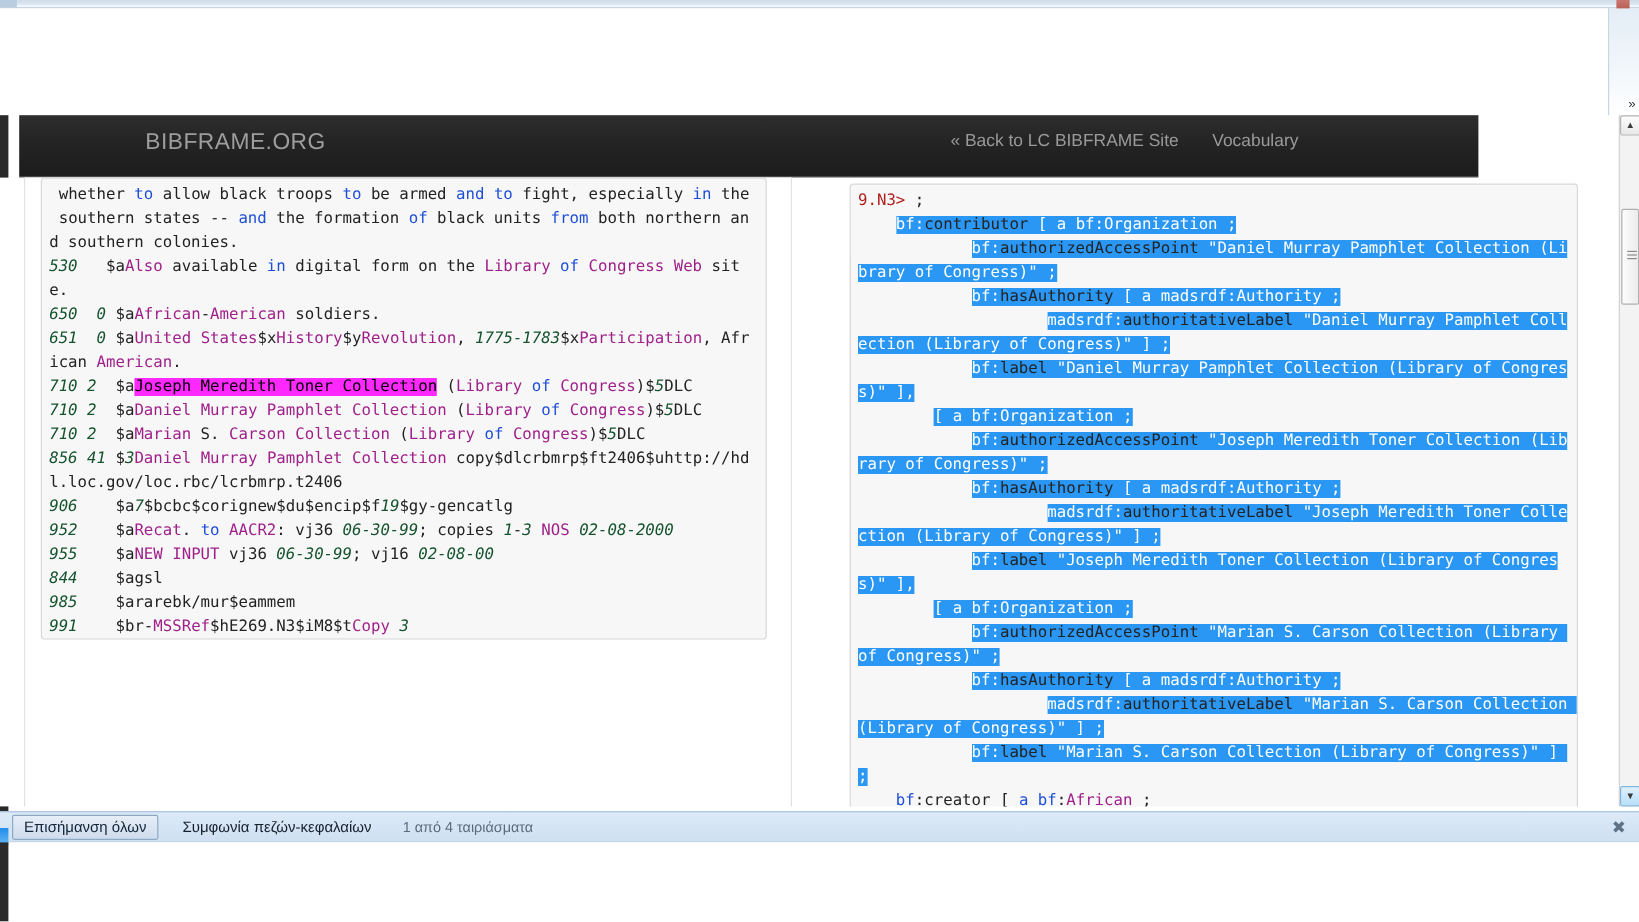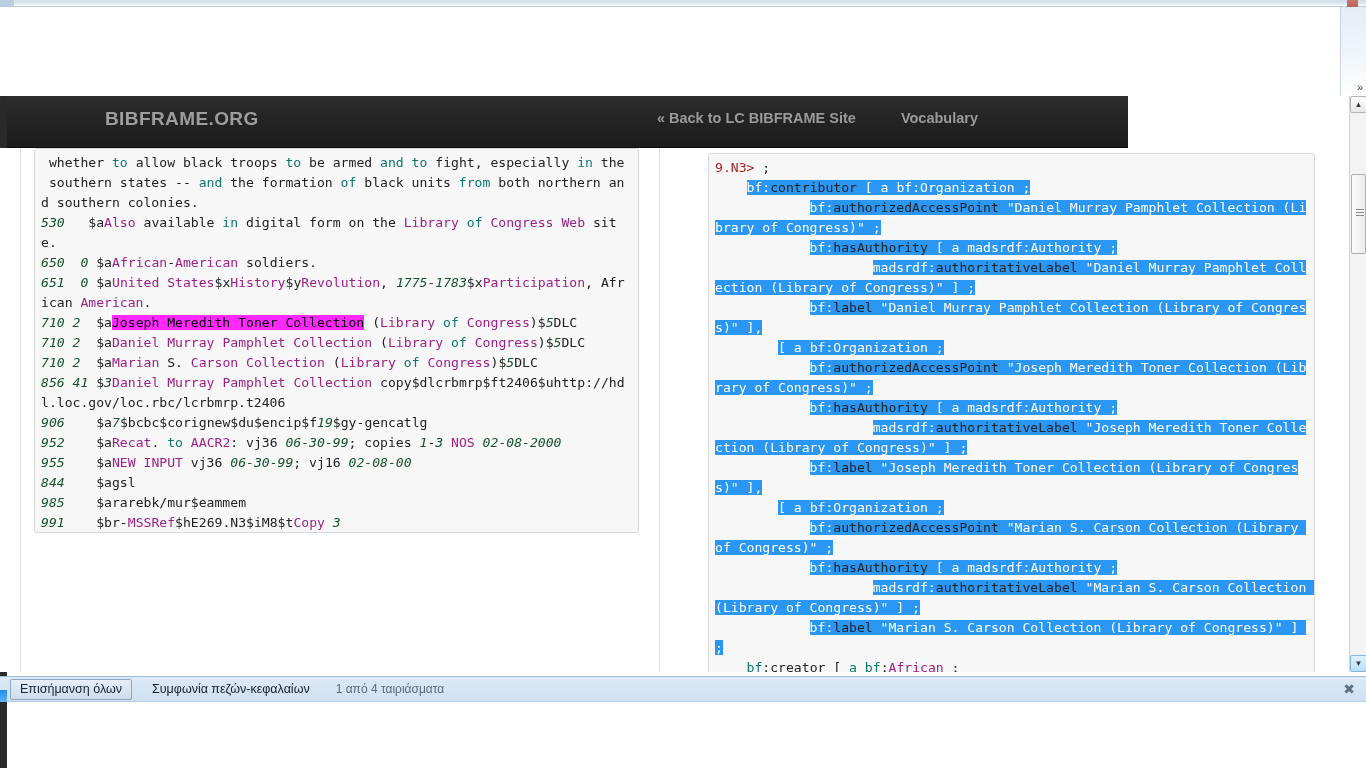--- a/index.html
+++ b/index.html
@@ -37,32 +37,31 @@
     border-left: 1px solid #c6d6e4;
   }
   .overflow-chevrons {
     position: absolute; right: 3px; top: 75px;
     font-size: 11px; color: #333; font-family: "Liberation Sans", sans-serif;
     line-height: 1;
   }
 
   
   .site-header {
-    position: absolute; left: 0; top: 96px; width: 1128px; height: 52px;
+    position: absolute; left: 16px; top: 96px; width: 1216px; height: 52px;
     background: linear-gradient(to bottom, #2e2e2e 0%, #242424 42%, #1c1c1c 100%);
     border-bottom: 1px solid #0d0d0d;
-    font-weight: bold;
   }
   .brand {
     position: absolute; left: 105px; top: 12px;
     font-size: 19px; color: #9d9d9d; letter-spacing: .4px;
   }
   .nav-links {
     position: absolute; right: 150px; top: 14px;
-    display: flex; gap: 45px; align-items: center;
+    display: flex; gap: 28px; align-items: center;
   }
   .nav-links a {
     color: #9a9a9a; font-size: 14.5px; text-decoration: none;
   }
 
   
   .page-body {
     position: absolute; left: 0; top: 148px; width: 1340px; height: 524px;
     background: #ffffff; overflow: hidden;
   }
@@ -101,21 +100,21 @@
     font-size: 13.1px;
     line-height: 20px;
     color: #222222;
     white-space: pre-wrap;
     word-break: break-all;
   }
 
   
   .t-num   { color: #14532d; font-style: italic; }
   .t-tag   { color: #1a6fa8; }
-  .t-kw    { color: #0f766e; }
+  .t-kw    { color: #1d4ed8; }
   .t-mag   { color: #a0208a; }
   .t-red   { color: #b02020; }
   .t-plain { color: #222; }
   .hl-find { background: #ff29ff; color: #000; }
   .sel     { background: #2b97f5; color: #ffffff; }
   .sel .t-num, .sel .t-kw, .sel .t-mag, .sel .t-purp, .sel .t-red { color: #ffffff; }
 
   
   .vscroll {
     position: absolute; right: 0; top: 96px; width: 17px; height: 576px;

